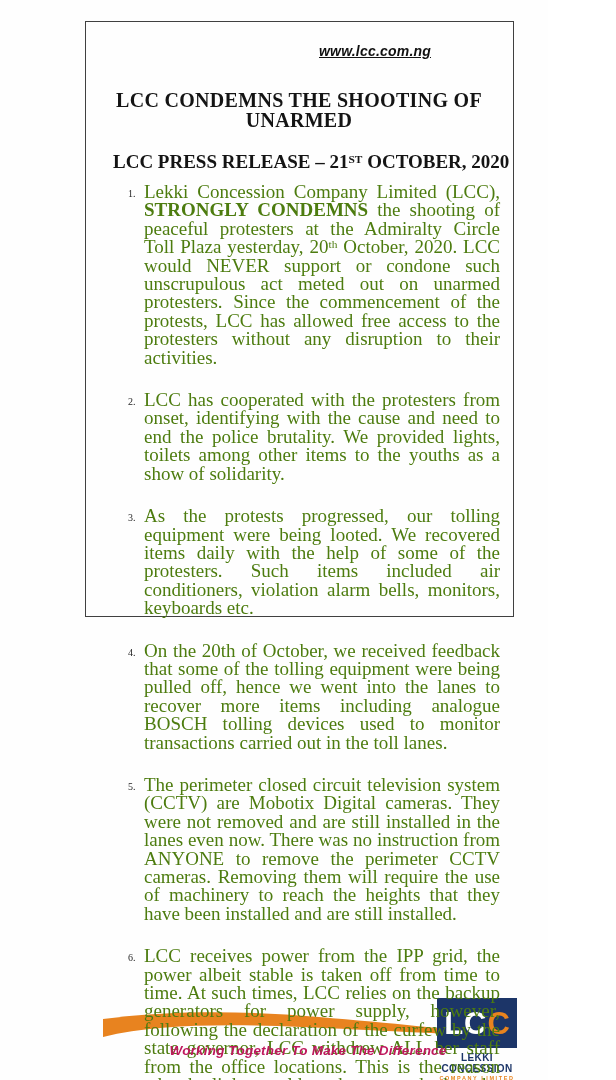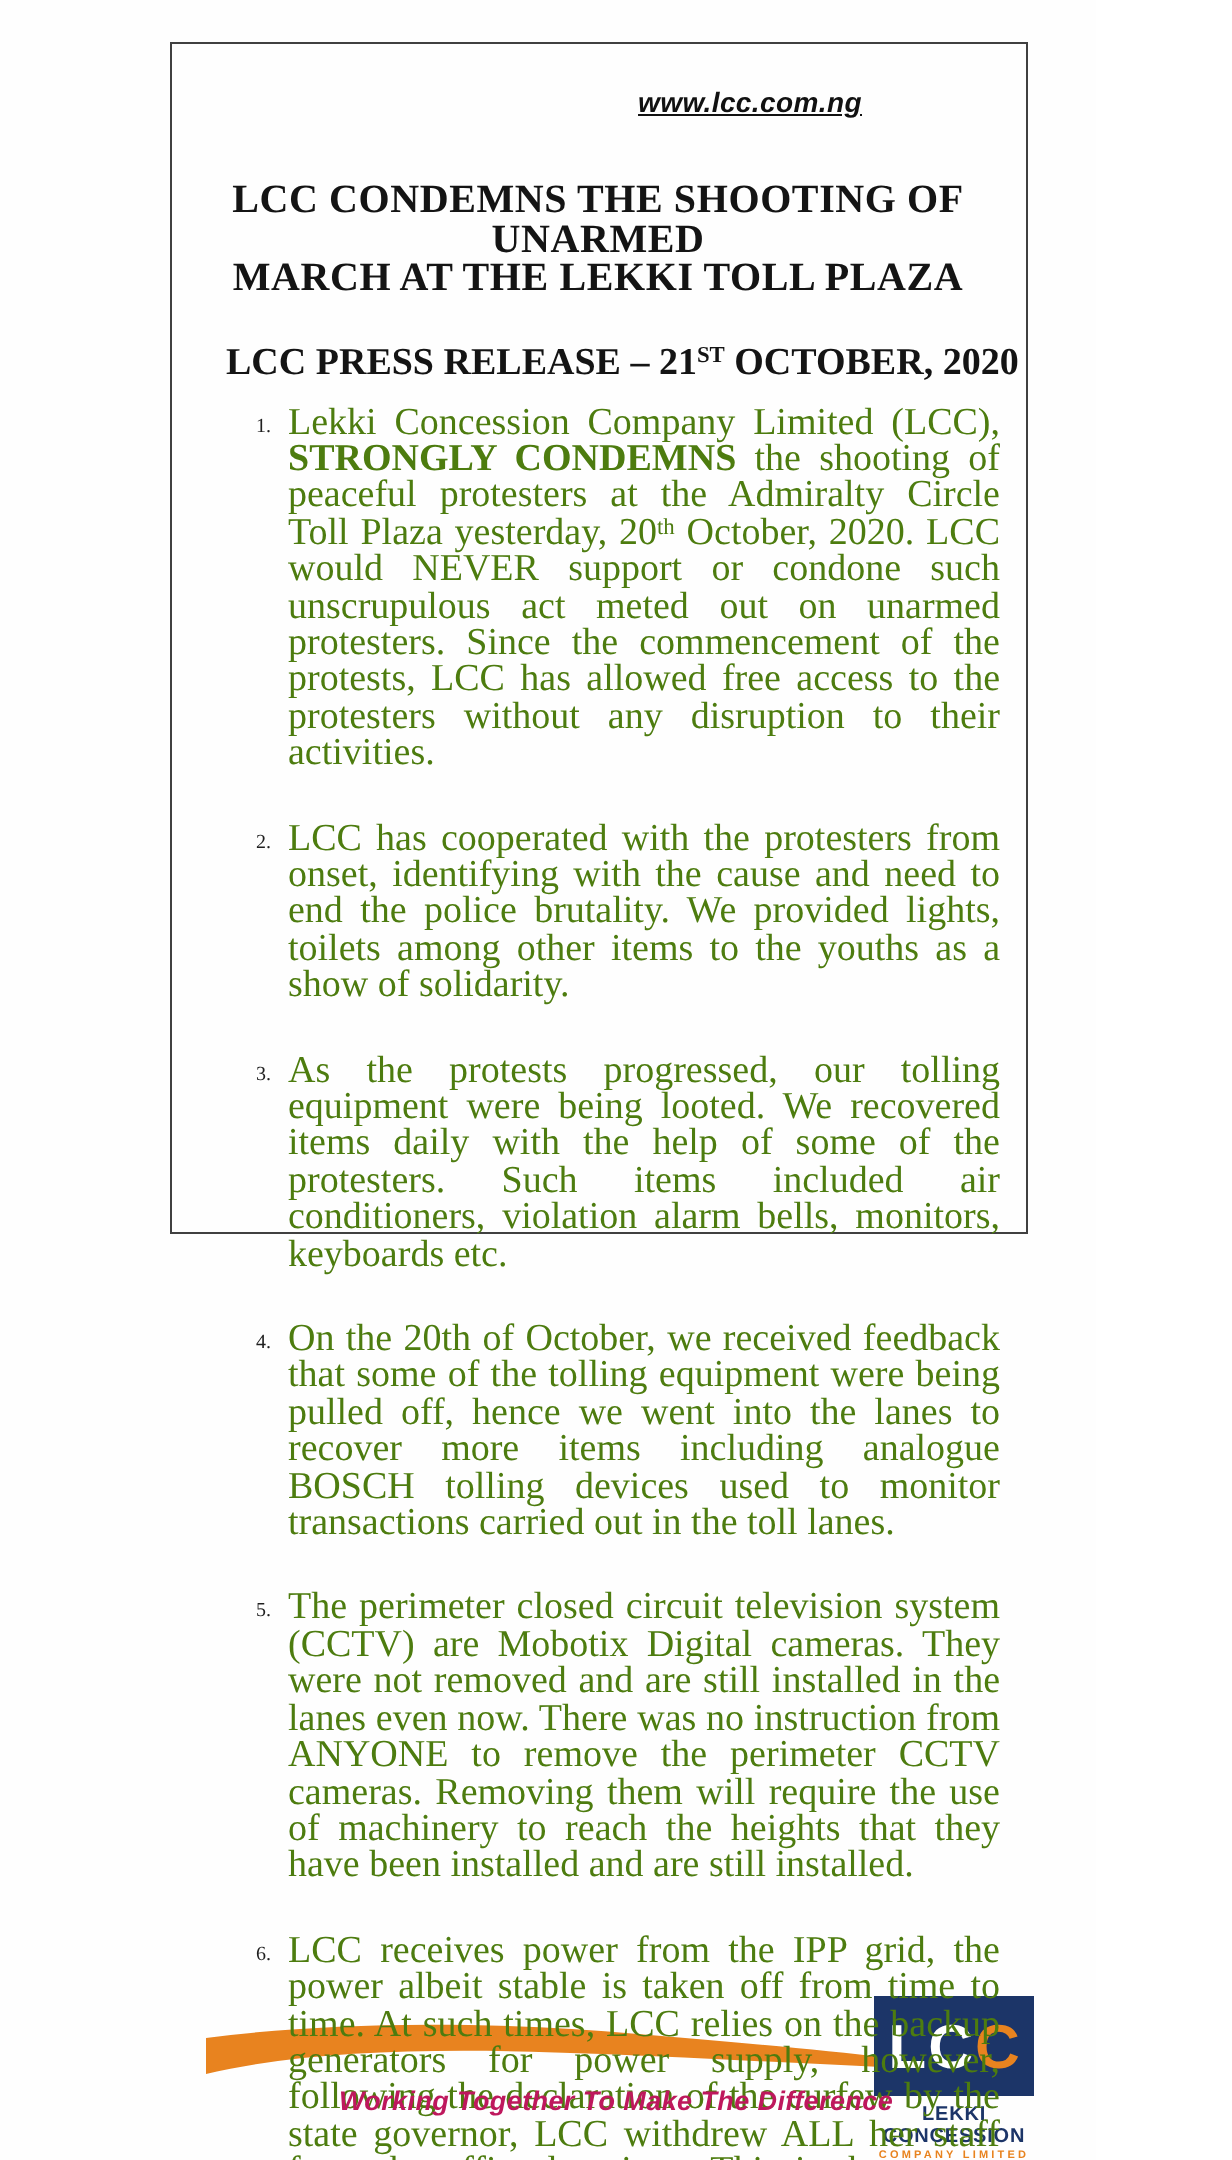--- a/index.html
+++ b/index.html
@@ -98,21 +98,20 @@
 
 <div class="doc">
 
   <div class="page-border" style="border-color: rgb(64, 64, 64);"></div>
 
   <div class="content">
     <div class="website">www.lcc.com.ng</div>
 
     <div class="title">
       <div>LCC CONDEMNS THE SHOOTING OF UNARMED</div>
-      <div>MARCH AT THE LEKKI TOLL PLAZA</div>
     </div>
 
     <div class="release-heading"><span>LCC PRESS RELEASE – 21</span><sup>ST</sup><span> OCTOBER, 2020</span></div>
 
     <div class="items">
       <div class="item">
         <span class="num">1.</span>
         <div class="txt"><span>Lekki Concession Company Limited (LCC), </span><span class="seg-b">STRONGLY CONDEMNS</span><span> the shooting of peaceful protesters at the Admiralty Circle Toll Plaza yesterday, 20</span><sup>th</sup><span> October, 2020. LCC would NEVER support or condone such unscrupulous act meted out on unarmed protesters. Since the commencement of the protests, LCC has allowed free access to the protesters without any disruption to their activities.</span></div>
       </div>
       <div class="item">

